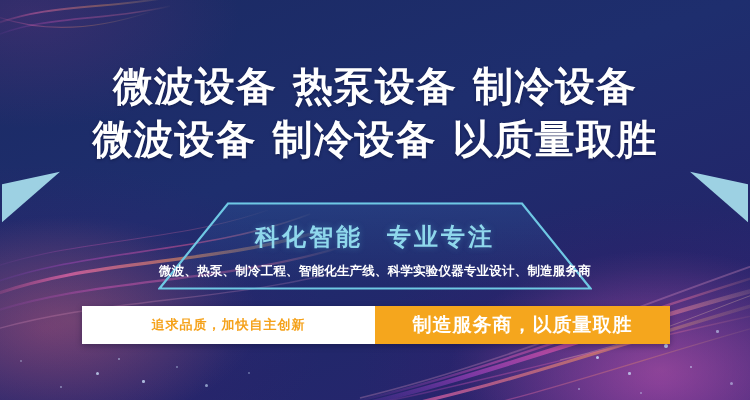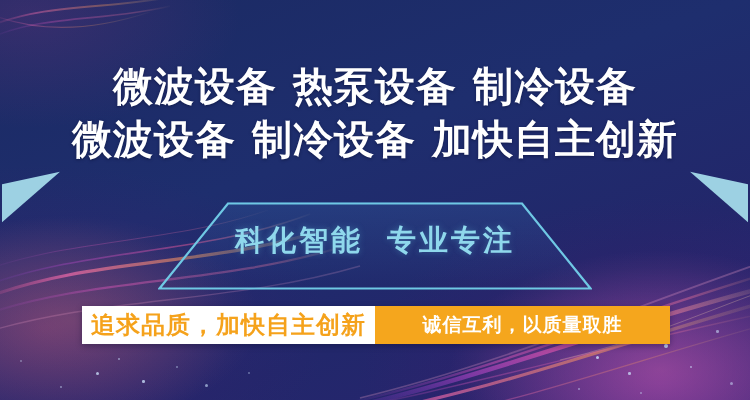--- a/index.html
+++ b/index.html
@@ -75,21 +75,21 @@
   .trap-border {
     position:absolute; inset:0;
   }
   .trap-border svg { display:block; width:100%; height:100%; }
 
   .tagline {
     position:absolute;
     left:0; right:0; top:19px;
     text-align:center;
     color:#8fd8ec;
-    font-size:29px;
+    font-size:24px;
     font-weight:bold;
     letter-spacing:3px;
     white-space:nowrap;
     text-shadow:0 0 6px rgba(100,200,230,0.35);
   }
   .tagline .gap { display:inline-block; width:24px; }
 
   .subline {
     position:absolute;
     left:-12px; right:-12px; top:61px;
@@ -108,21 +108,21 @@
     width:588px; height:38px;
     display:flex;
     z-index:6;
     box-shadow:0 2px 6px rgba(5,10,40,0.35);
   }
   .slogan-left {
     flex:0 0 293px;
     background:#ffffff;
     color:#f5a21b;
     display:flex; align-items:center; justify-content:center;
-    font-size:24px; font-weight:bold; letter-spacing:1px;
+    font-size:13px; font-weight:bold; letter-spacing:1px;
     white-space:nowrap;
     text-align:center;
   }
   .slogan-right {
     flex:1 1 auto;
     background:#f5a61d;
     color:#ffffff;
     display:flex; align-items:center; justify-content:center;
     font-size:19px; font-weight:bold; letter-spacing:1px;
     white-space:nowrap;
@@ -218,31 +218,32 @@
     <i style="left:640px; top:392px; width:2px;  height:2px;  opacity:.45;"></i>
     <i style="left:730px; top:382px; width:3px;  height:3px;  opacity:.5;"></i>
     <i style="left:20px;  top:360px; width:2px;  height:2px;  opacity:.4;"></i>
   </div>
 
   <span class="side-arrow left"></span>
   <span class="side-arrow right"></span>
 
   <div class="headline">
     <span class="line"><span>微波设备</span><span class="gap"></span><span>热泵设备</span><span class="gap"></span><span>制冷设备</span></span>
-    <span class="line"><span>微波设备</span><span class="gap"></span><span>制冷设备</span><span class="gap"></span><span>加快自主创新</span></span>
+    <span class="line"><span>微波设备</span><span class="gap"></span><span>制冷设备</span><span class="gap"></span><span>以质量取胜</span></span>
   </div>
 
   <div class="trapezoid">
     <div class="trap-shape"></div>
     <div class="trap-border">
       <svg viewBox="0 0 434 88" preserveAspectRatio="none" aria-hidden="true">
         <polygon points="70,1.5 364,1.5 432.5,86.5 1.5,86.5" fill="none" stroke="#6fc8e4" stroke-width="2.2"></polygon>
       </svg>
     </div>
     <div class="tagline"><span>科化智能</span><span class="gap"></span><span>专业专注</span></div>
+    <div class="subline">微波、热泵、制冷工程、智能化生产线、科学实验仪器专业设计、制造服务商</div>
   </div>
 
   <div class="slogan-bar">
     <div class="slogan-left">追求品质，加快自主创新</div>
-    <div class="slogan-right">诚信互利，以质量取胜</div>
+    <div class="slogan-right">制造服务商，以质量取胜</div>
   </div>
 
 </div>
 
 </body></html>

